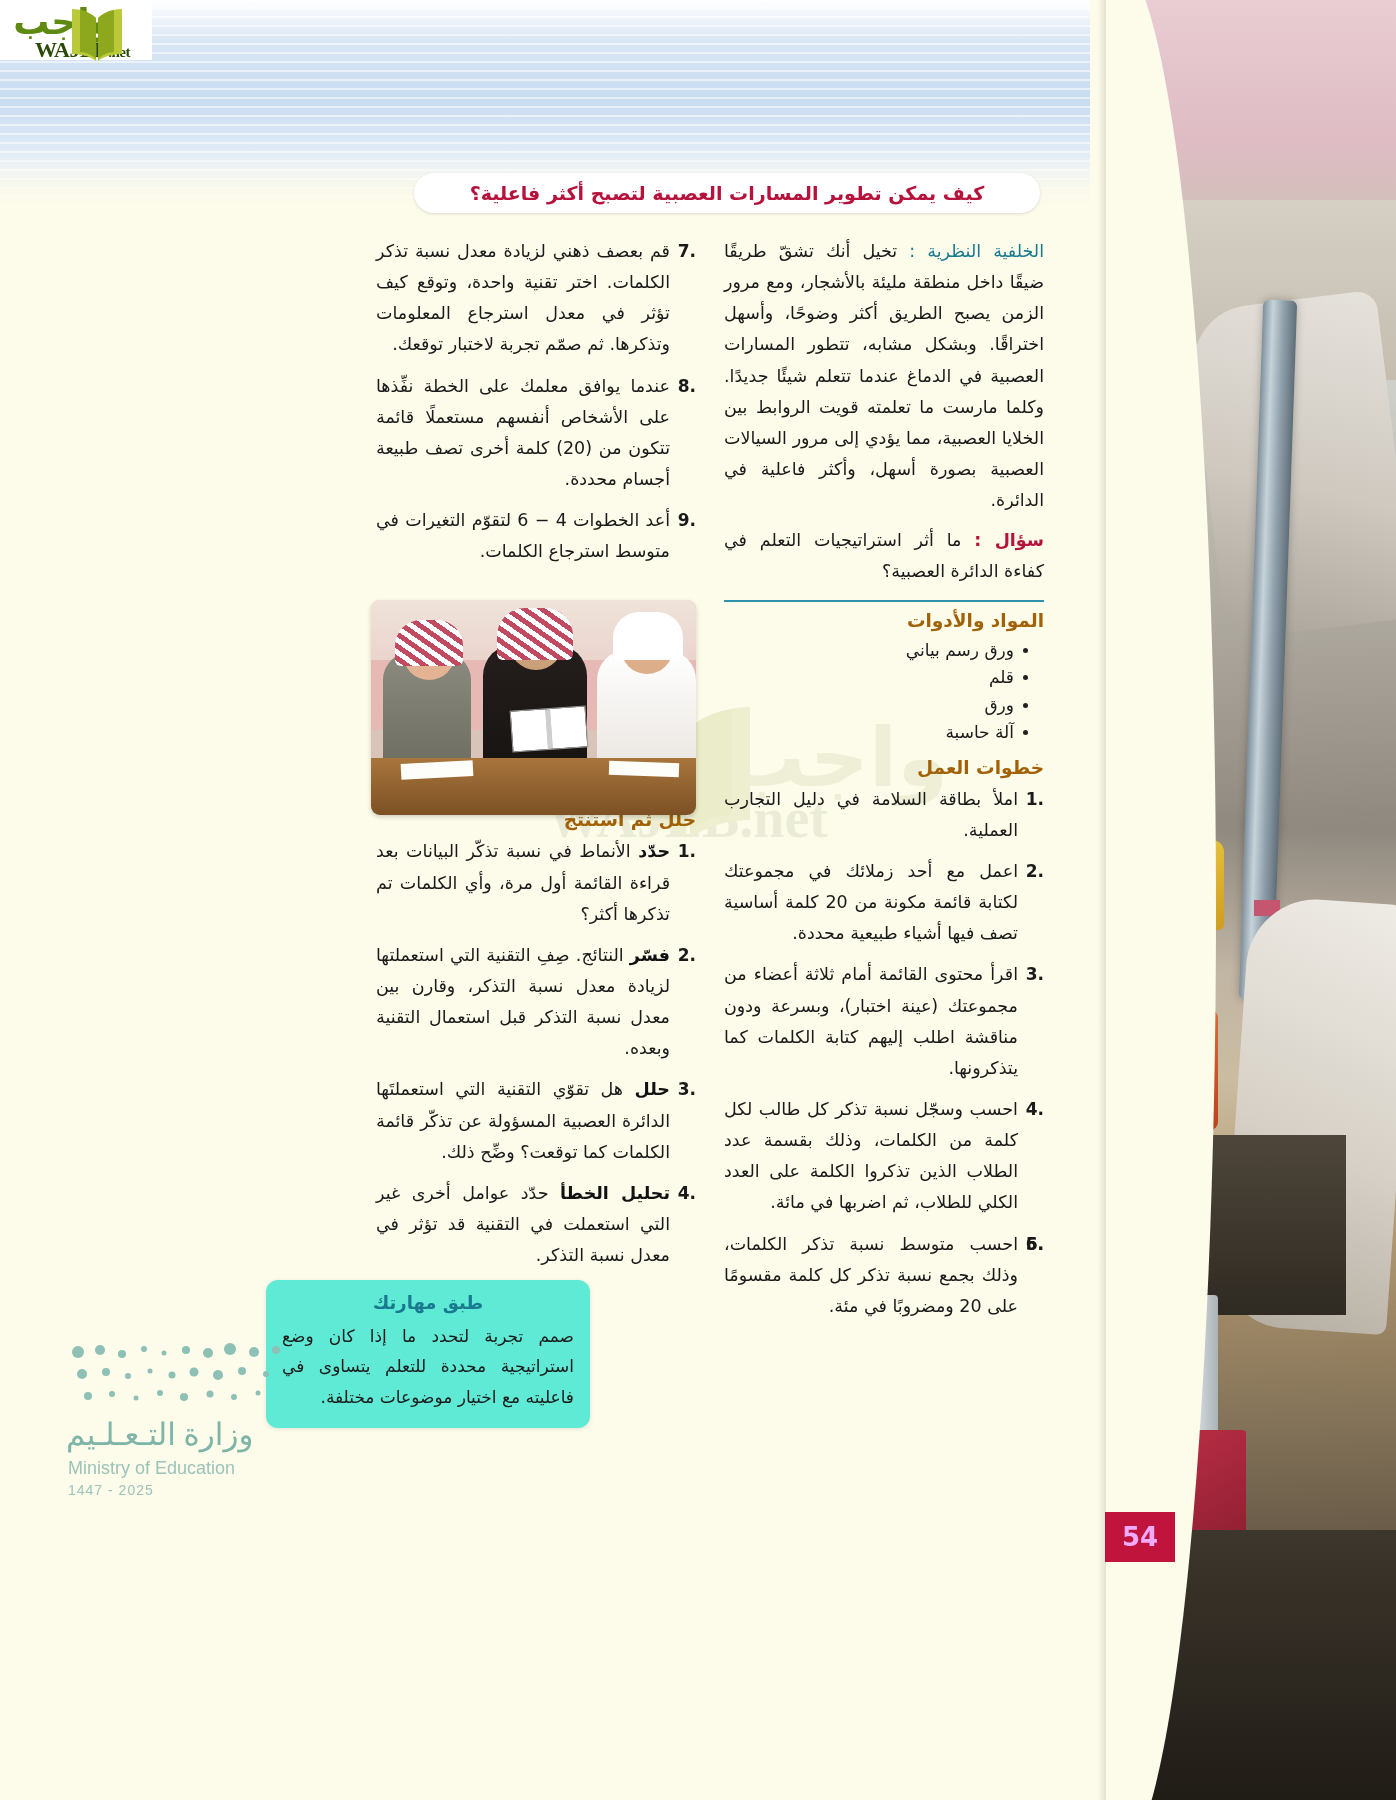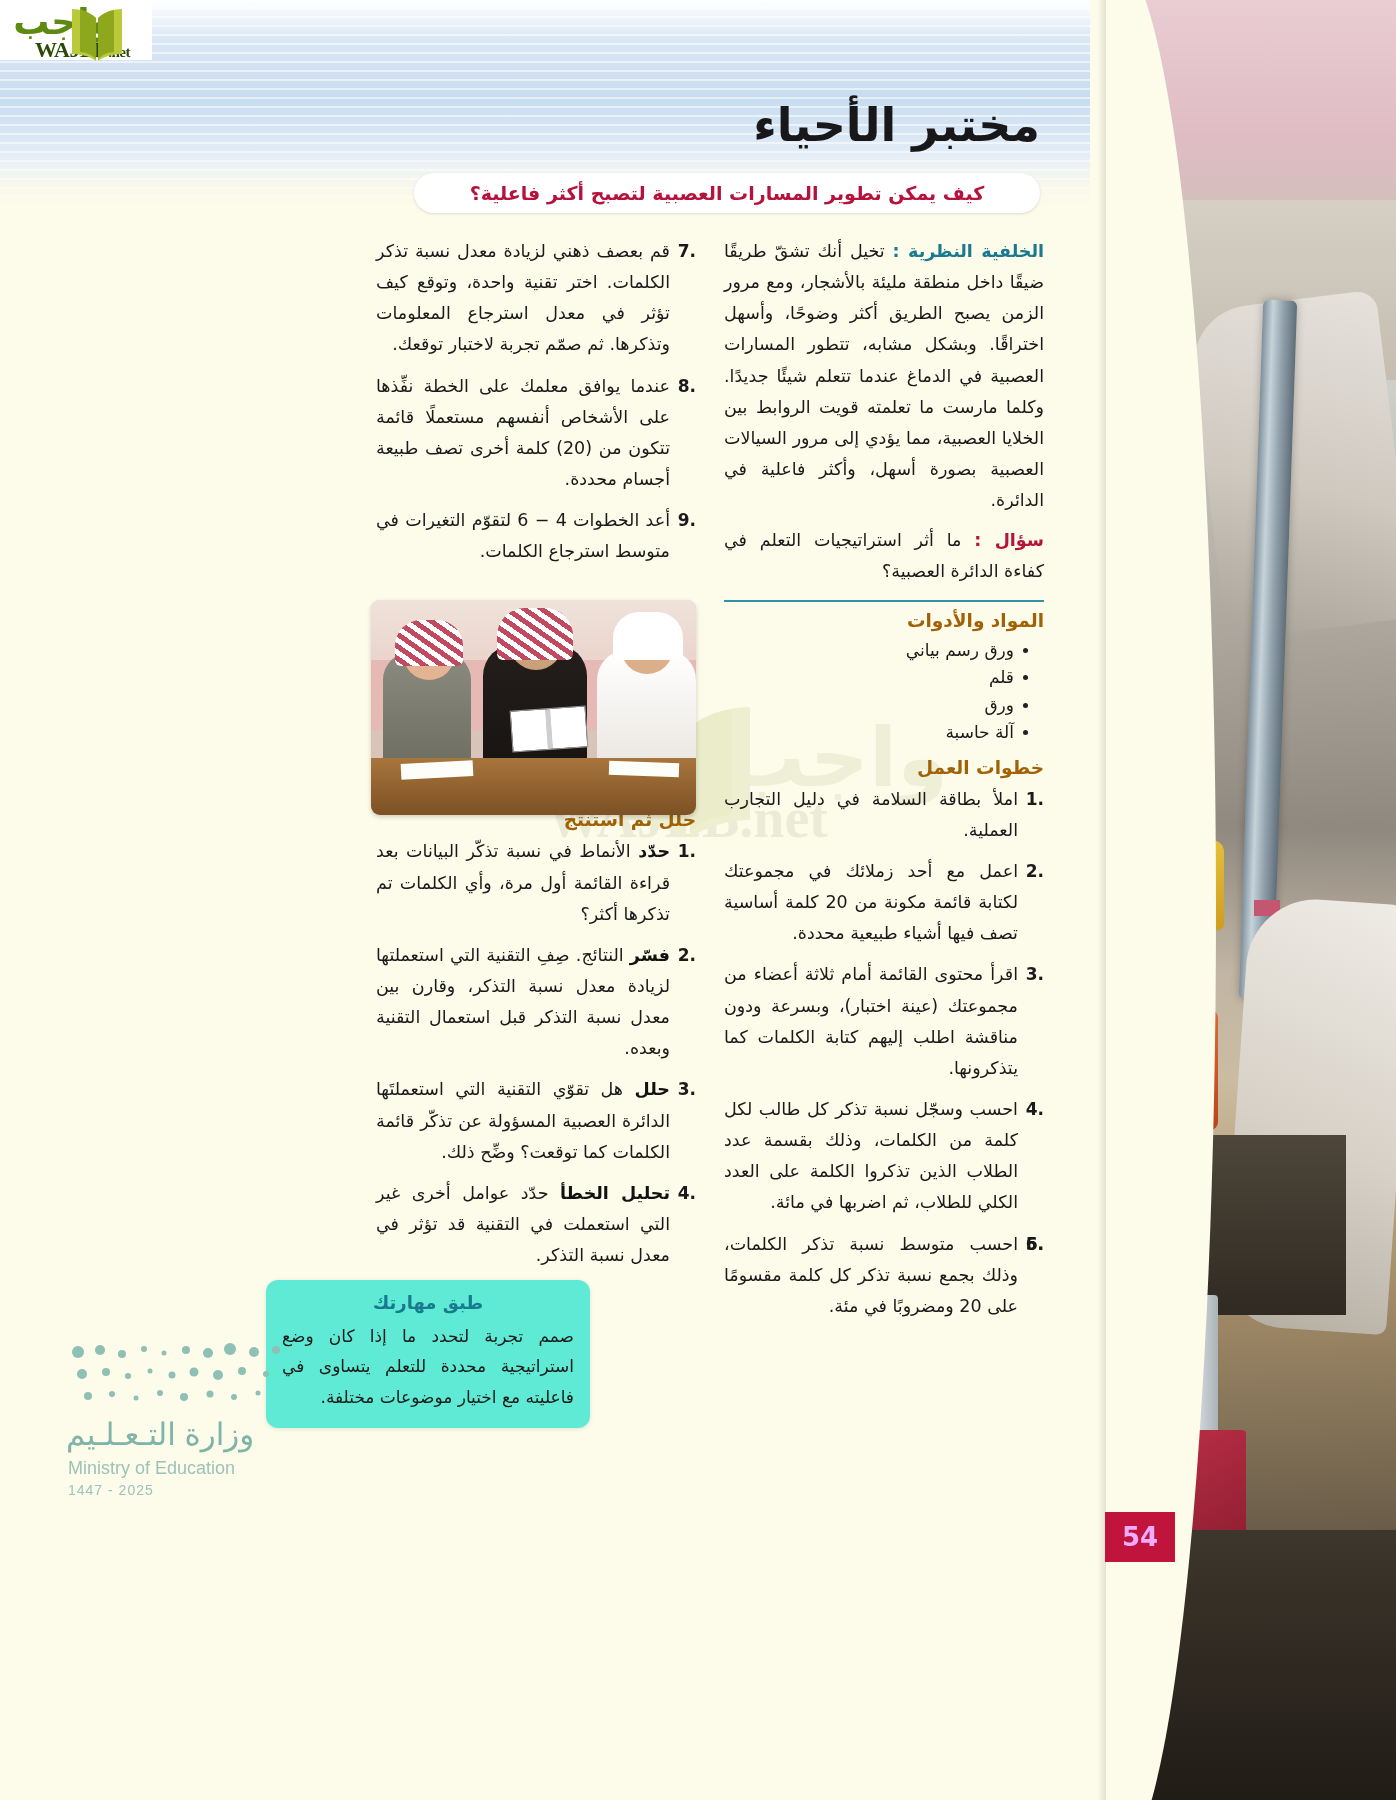--- a/index.html
+++ b/index.html
@@ -139,21 +139,21 @@
   .col{position:absolute;}
   .col-right{right:352px;top:236px;width:320px;}
   .col-left{right:700px;top:236px;width:320px;}
 
   .para{
     font-size:17.5px;line-height:1.78;color:#1a1a1a;
     text-align:justify;font-family:"DejaVu Sans",sans-serif;
     margin:0 0 9px 0;
   }
   .bold-red{color:#b5123c;font-weight:bold;}
-  .bold-teal{color:#18798f;font-weight:bold;margin-top:45px;}
+  .bold-teal{color:#18798f;font-weight:normal;margin-top:45px;}
   .bold-black{font-weight:bold;color:#111;}
 
   .sect-rule{height:2px;background:#2f93ab;margin:12px 0 8px 0;}
   .sect-head{
     font-size:18.5px;font-weight:bold;color:#a16207;margin:0 0 6px 0;
   }
 
   ul.mats{margin:0 0 10px 0;padding:0 16px 0 0;list-style:none;}
   ul.mats li{
     font-size:17px;line-height:1.62;color:#1a1a1a;position:relative;padding-right:14px;
@@ -209,21 +209,21 @@
     background:#5eead4;border-radius:12px;padding:12px 16px 16px 16px;
     box-shadow:0 1px 4px rgba(0,0,0,.10);
   }
   .skill-title{font-size:18px;font-weight:bold;color:#18798f;text-align:center;margin:0 0 8px 0;}
   .skill-body{font-size:17px;line-height:1.78;color:#1a1a1a;text-align:justify;margin:0;}
 
   
   .moe{position:absolute;left:62px;top:1340px;width:250px;height:210px;}
   .moe-dots{position:absolute;left:6px;top:0px;width:230px;height:68px;}
   .moe-ar{position:absolute;left:4px;top:76px;font-size:31px;color:#7fb4a8;
-    font-family:Liberation Sans, sans-serif;letter-spacing:1px;direction:rtl;}
+    font-family:Liberation Serif, serif;letter-spacing:1px;direction:rtl;}
   .moe-en{position:absolute;left:6px;top:118px;font-size:18px;color:#9cc3bb;
     font-family:"Liberation Sans",sans-serif;}
   .moe-yr{position:absolute;left:6px;top:142px;font-size:14px;color:#9cc3bb;
     font-family:"Liberation Sans",sans-serif;letter-spacing:1px;}
 </style>
 </head>
 <body>
 
 <div id="page">
 
@@ -235,21 +235,20 @@
     <div class="wajeb-word">واجب</div>
     <div class="wajeb-net"><span>WAJEB</span><small>.net</small></div>
     <svg class="wajeb-book" viewBox="0 0 74 58">
       <path d="M36 12 C30 6 20 3 12 3 L12 48 C20 48 30 50 36 55 Z" fill="#b9c93a"></path>
       <path d="M38 12 C44 6 54 3 62 3 L62 48 C54 48 44 50 38 55 Z" fill="#b9c93a"></path>
       <path d="M36 12 C32 8 26 5 20 4 L20 46 C26 46 32 49 36 53 Z" fill="#8da81d"></path>
       <path d="M38 12 C42 8 48 5 54 4 L54 46 C48 46 42 49 38 53 Z" fill="#8da81d"></path>
     </svg>
   </div>
 
-  <div class="lab-title">مختبر الأحياء</div>
   <div class="lab-question-banner">
     <span>كيف يمكن تطوير المسارات العصبية لتصبح أكثر فاعلية؟</span>
   </div>
 
   <div class="wm-big">
     <div class="wm-big-word">واجب</div>
     <div class="wm-big-net"><span>WAJEB</span><span>.net</span></div>
     <svg class="wm-big-book" viewBox="0 0 180 145">
       <path d="M88 28 C72 14 48 7 28 7 L28 120 C48 120 72 126 88 138 Z" fill="#cdd69a"></path>
       <path d="M92 28 C108 14 132 7 152 7 L152 120 C132 120 108 126 92 138 Z" fill="#cdd69a"></path>

